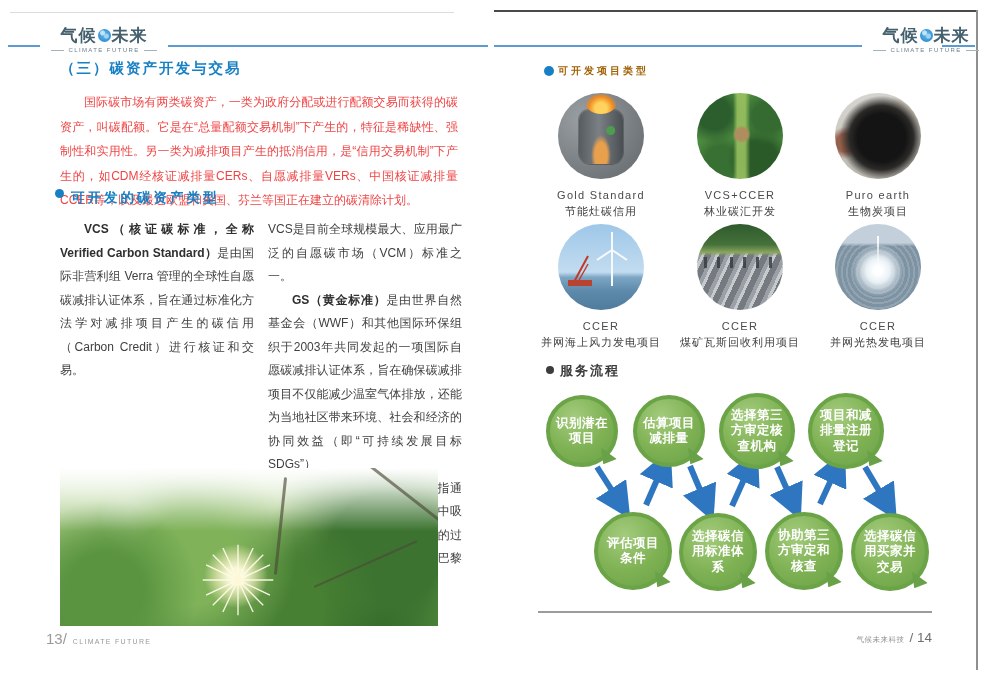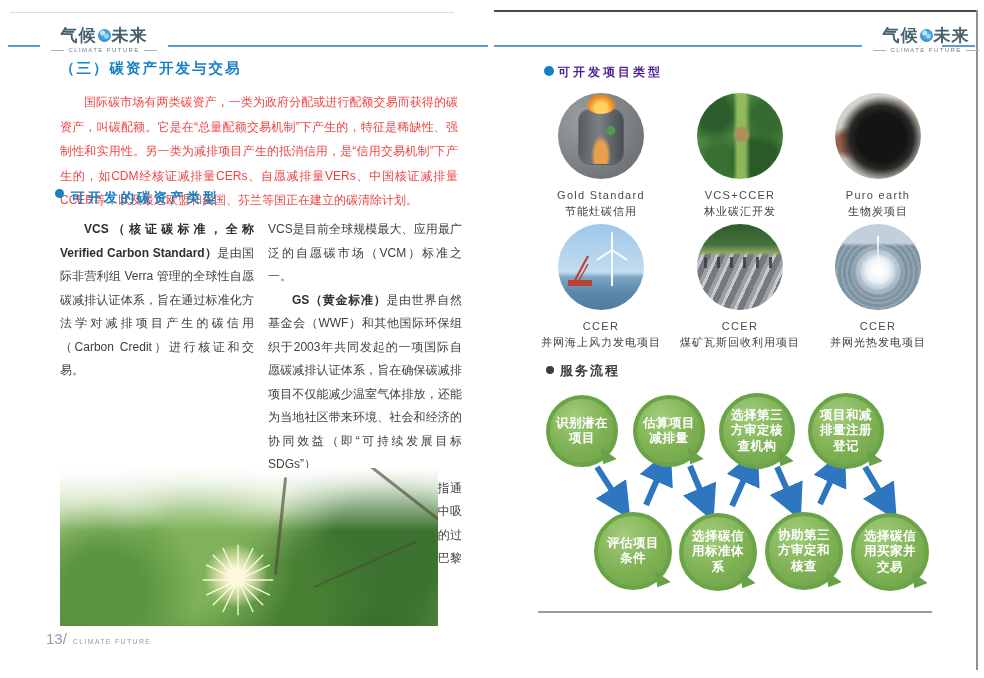--- a/index.html
+++ b/index.html
@@ -52,21 +52,21 @@
   .sunburst { position:absolute; left:36%; top:44%; width:84px; height:84px; }
 
   .ft-left { position:absolute; left:46px; top:630px; color:#9a9a9a; display:flex; align-items:baseline; gap:6px; }
   .ft-left .num { font-size:15px; }
   .ft-left .lbl { font-size:7px; letter-spacing:1.3px; }
 
   
   .rp-top { position:absolute; left:0; top:10px; width:484px; height:2px; background:#4a4a4a; }
   .rp-right { position:absolute; left:482px; top:10px; width:2px; height:660px; background:#8f8f8f; }
   .h2-dot-r { position:absolute; left:50px; top:66px; width:10px; height:10px; border-radius:50%; background:#1780c4; }
-  .h2-right { position:absolute; left:64px; top:64px; font-size:12px; font-weight:bold; color:#4c1d95; letter-spacing:3px; }
+  .h2-right { position:absolute; left:64px; top:64px; font-size:10px; font-weight:bold; color:#a16207; letter-spacing:3px; }
 
   .proj-card { position:absolute; width:150px; text-align:center; }
   .ph { width:86px; height:86px; border-radius:50%; overflow:hidden; position:relative; margin:0 auto; }
   .cap1 { margin-top:10px; font-size:11px; letter-spacing:1.3px; color:#4a4a4a; }
   .cap2 { margin-top:3px; font-size:11px; letter-spacing:1px; color:#3d3d3d; }
 
   .ph-cookstove { background: radial-gradient(circle at 30% 30%, #9aa0a3, #6f7478 75%); }
   .ph-cookstove::before { content:""; position:absolute; left:24%; top:20%; width:52%; height:62%;
     border-radius:10px 10px 12px 12px;
     background: radial-gradient(ellipse at 50% 84%, #e8a04c 0 20%, rgba(0,0,0,0) 32%),
@@ -265,15 +265,19 @@
     <div class="bubble bub-1">识别潜在项目</div>
     <div class="bubble bub-2">估算项目减排量</div>
     <div class="bubble bub-3">选择第三方审定核查机构</div>
     <div class="bubble bub-4">项目和减排量注册登记</div>
     <div class="bubble bub-5">评估项目条件</div>
     <div class="bubble bub-6">选择碳信用标准体系</div>
     <div class="bubble bub-7">协助第三方审定和核查</div>
     <div class="bubble bub-8">选择碳信用买家并交易</div>
 
     <div class="rp-ftline"></div>
+    <div class="ft-right">
+      <span class="co">气候未来科技</span>
+      <span class="num">/ 14</span>
+    </div>
   </div>
 
 </div>
 
 </body></html>

